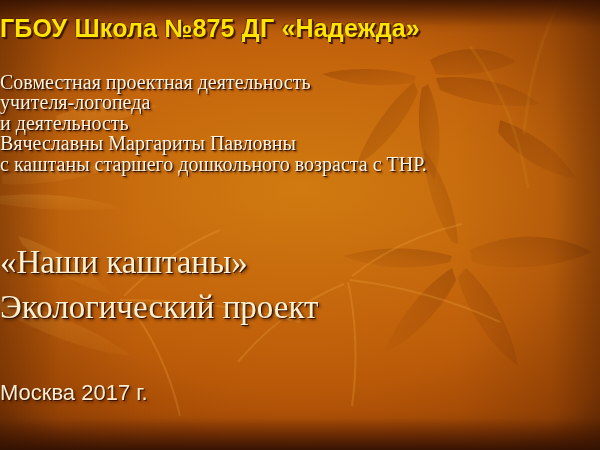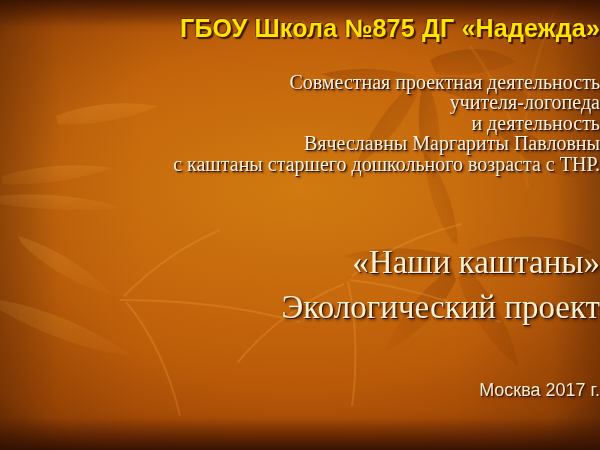--- a/index.html
+++ b/index.html
@@ -72,21 +72,21 @@
     background: radial-gradient(ellipse 78% 70% at 50% 48%,
         rgba(0,0,0,0) 55%,
         rgba(60,22,2,0.18) 84%,
         rgba(42,14,1,0.45) 100%);
   }
 
   
   .content {
     position: absolute;
     inset: 0;
-    text-align: right;
+    text-align: left;
     padding-left: 39px;
   }
 
   .heading {
     position: absolute;
     top: 14px;
     left: 0; right: 0;
     font-family: "Liberation Sans", sans-serif;
     font-weight: bold;
     font-size: 25px;
@@ -130,21 +130,21 @@
     white-space: nowrap;
   }
   .maintitle .ln { display: block; }
 
   .footer {
     position: absolute;
     top: 380px;
     left: 0; right: 0;
     font-family: "Liberation Sans", sans-serif;
     font-weight: normal;
-    font-size: 18px;
+    font-size: 22px;
     color: #ffeed2;
     text-shadow:
        1px 1px 0 rgba(52,18,1,0.9),
        2px 2px 3px rgba(36,12,1,0.55);
     white-space: nowrap;
   }
 </style>
 </head>
 <body>
 

